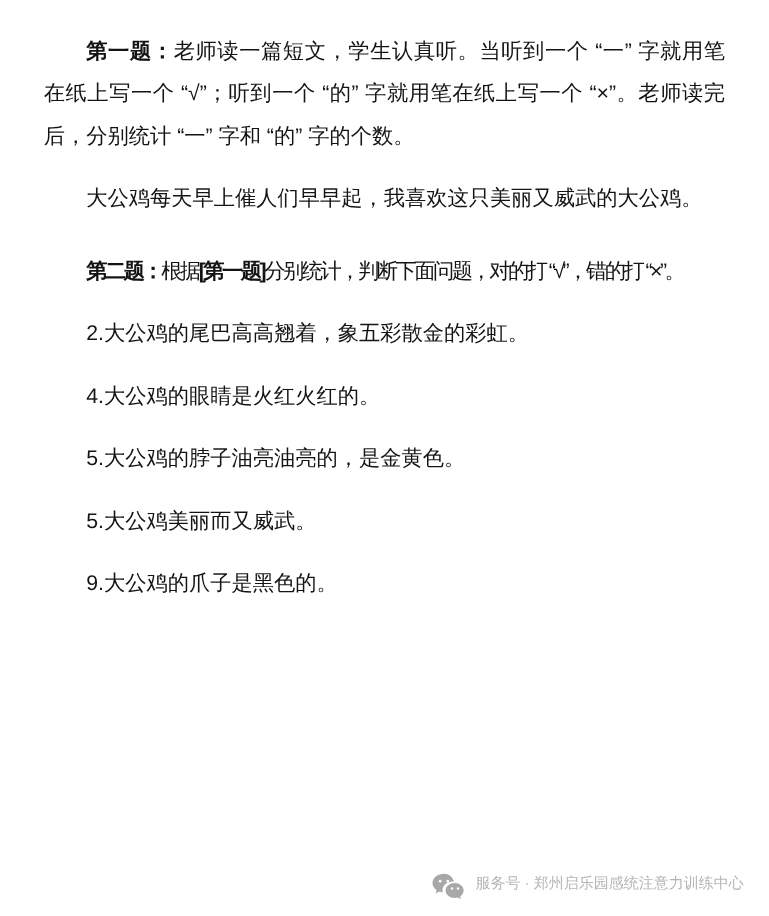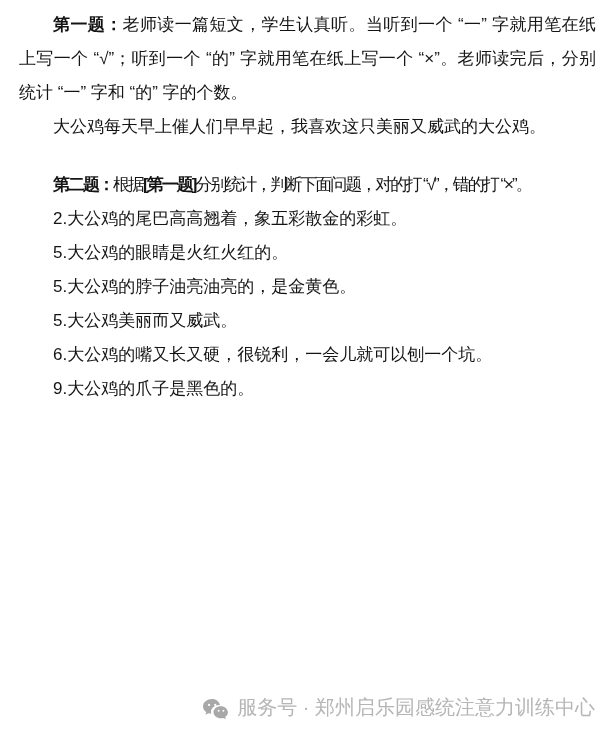--- a/index.html
+++ b/index.html
@@ -11,56 +11,55 @@
     position: relative;
     font-family: "Liberation Sans", sans-serif;
     color: #141414;
   }
   .doc {
     padding: 8px 19px 0 19px;
     width: 577px;
     box-sizing: content-box;
   }
   .para {
-    margin: 0;
+    margin: 16px;
     font-size: 17px;
     line-height: 34px;
     text-indent: 2em;
     text-align: justify;
     letter-spacing: 0;
     word-break: break-all;
   }
   .para .bold { font-weight: 700; }
   .space-before { margin-top: 24px; }
   .tight { letter-spacing: -2px; }
   .watermark {
     position: absolute;
     right: 20px;
     bottom: 12px;
     display: flex;
-    align-items: flex-end;
+    align-items: flex-start;
     gap: 8px;
     color: #b5b5b5;
-    font-size: 20px;
+    font-size: 12px;
     white-space: nowrap;
   }
   .watermark svg { display: block; flex: 0 0 auto; }
 </style>
 </head>
 <body>
 
 <div class="doc">
     <p class="para"><span class="bold">第一题：</span><span class="">老师读一篇短文，学生认真听。当听到一个 “一” 字就用笔在纸上写一个 “√”；听到一个 “的” 字就用笔在纸上写一个 “×”。老师读完后，分别统计 “一” 字和 “的” 字的个数。</span></p>
     <p class="para"><span class="">大公鸡每天早上催人们早早起，我喜欢这只美丽又威武的大公鸡。</span></p>
     <p class="para space-before tight"><span class="bold">第二题：</span><span class="">根据</span><span class="bold">[第一题]</span><span class="">分别统计，判断下面问题，对的打 “√”，错的打 “×”。</span></p>
     <p class="para"><span class="">2.大公鸡的尾巴高高翘着，象五彩散金的彩虹。</span></p>
-    <p class="para"><span class="">5.大公鸡的眼睛是火红火红的。</span></p>
+    <p class="para"><span class="">4.大公鸡的眼睛是火红火红的。</span></p>
     <p class="para"><span class="">5.大公鸡的脖子油亮油亮的，是金黄色。</span></p>
     <p class="para"><span class="">5.大公鸡美丽而又威武。</span></p>
-    <p class="para"><span class="">6.大公鸡的嘴又长又硬，很锐利，一会儿就可以刨一个坑。</span></p>
     <p class="para"><span class="">9.大公鸡的爪子是黑色的。</span></p>
   </div>
 
 <div class="watermark">
   <svg width="27" height="23" viewBox="0 0 27 23" xmlns="http://www.w3.org/2000/svg" aria-hidden="true">
     <g fill="#a8a8a8">
       <path d="M10.2 1C5.1 1 1 4.3 1 8.4c0 2.3 1.3 4.3 3.3 5.7l-.9 2.7 3.1-1.6c.9.3 1.8.4 2.8.5-.2-.6-.3-1.2-.3-1.8 0-3.8 3.7-6.8 8.2-6.8.3 0 .6 0 .9.1C17.3 3.6 14.1 1 10.2 1z"></path>
       <path d="M18.9 8.3c-4.1 0-7.4 2.7-7.4 6 0 3.3 3.3 6 7.4 6 .8 0 1.6-.1 2.3-.3l2.6 1.3-.7-2.2c1.7-1.1 2.8-2.8 2.8-4.8 0-3.3-3.3-6-7-6z"></path>
     </g>
     <g fill="#ffffff">

